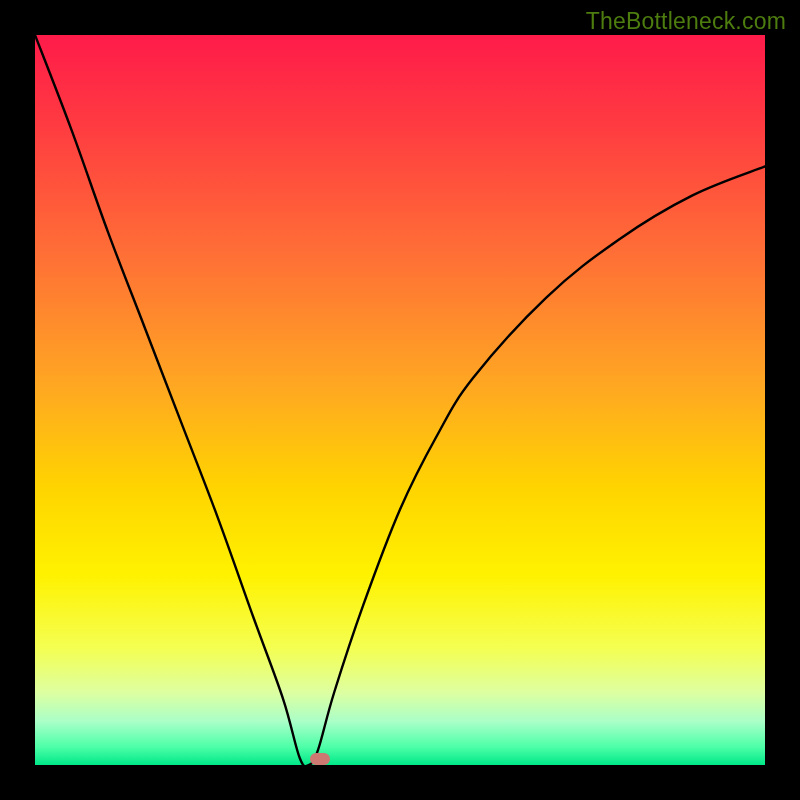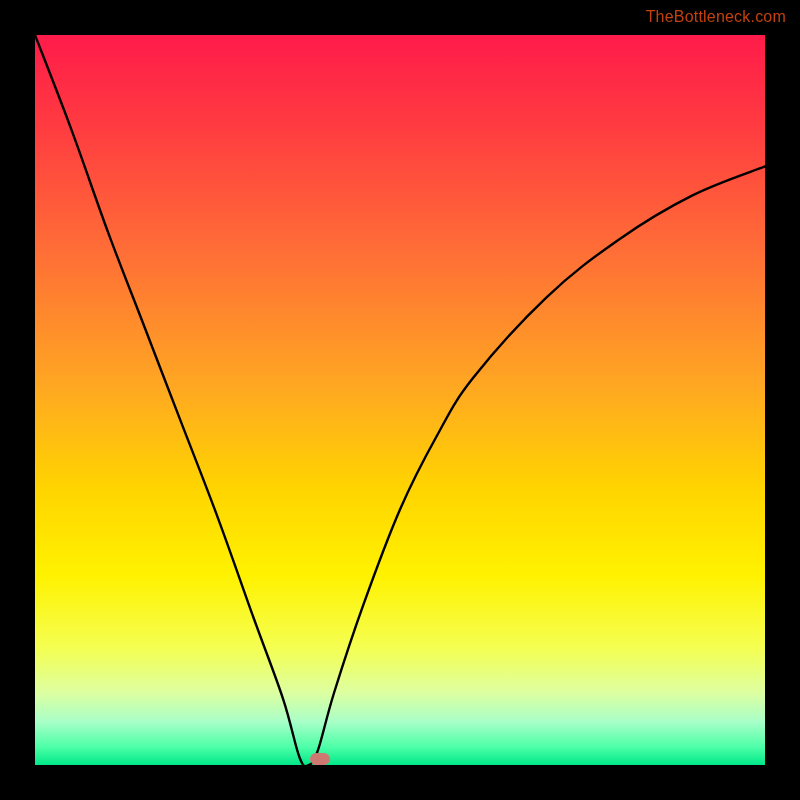--- a/index.html
+++ b/index.html
@@ -14,22 +14,22 @@
   .frame {
     position: absolute;
     left: 0; top: 0;
     width: 800px; height: 800px;
     background: #000;
   }
   .watermark {
     position: absolute;
     top: 8px;
     right: 14px;
-    color: #c2410c;
-    font-size: 16px;
+    color: #4d7c0f;
+    font-size: 23px;
     font-weight: 500;
     letter-spacing: 0.2px;
     user-select: none;
   }
   .plot-area {
     position: absolute;
     left: 35px;
     top: 35px;
     width: 730px;
     height: 730px;

